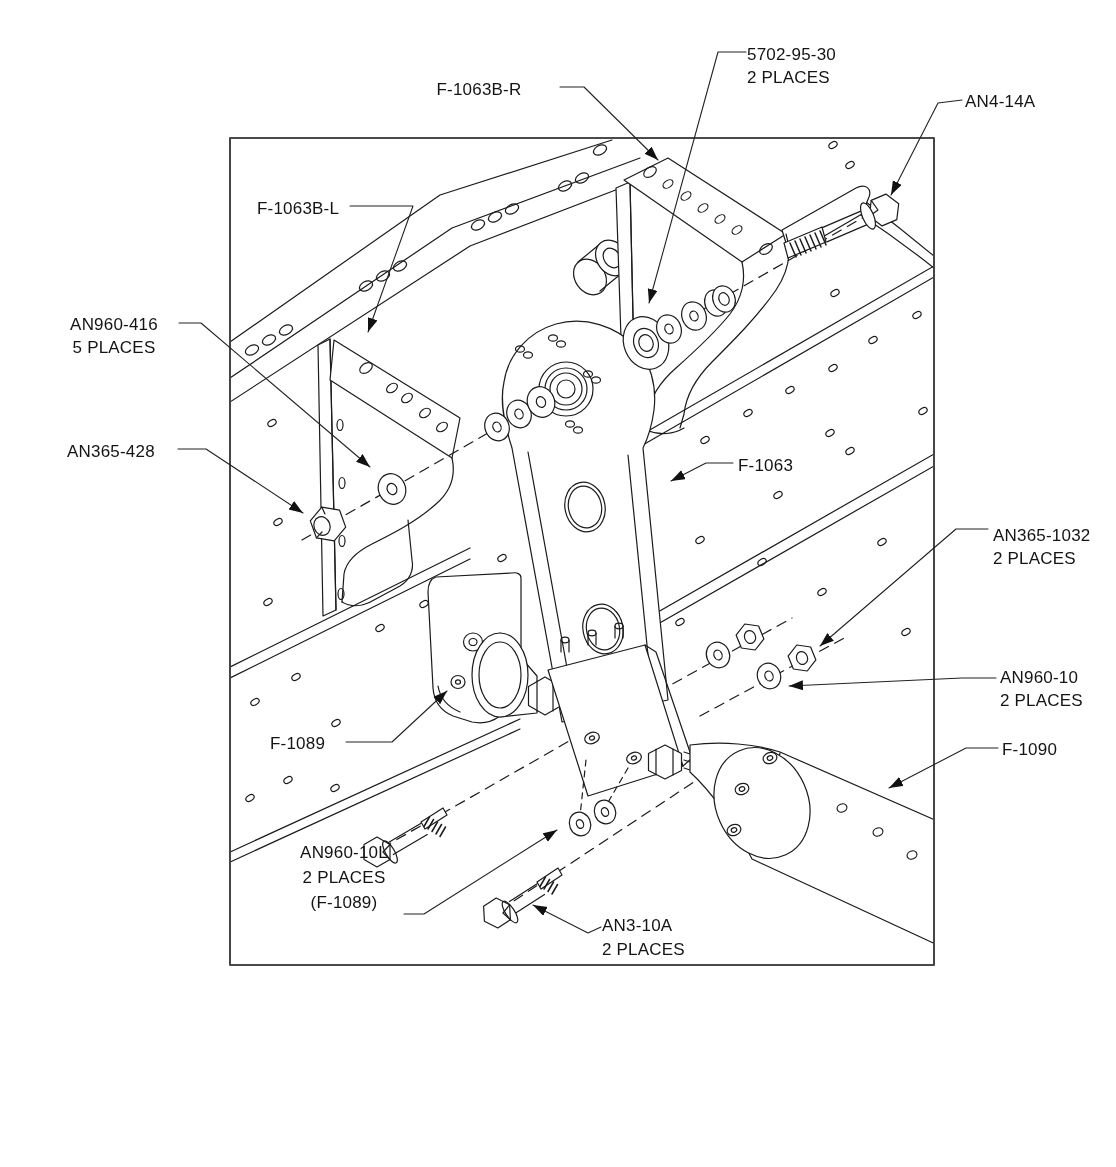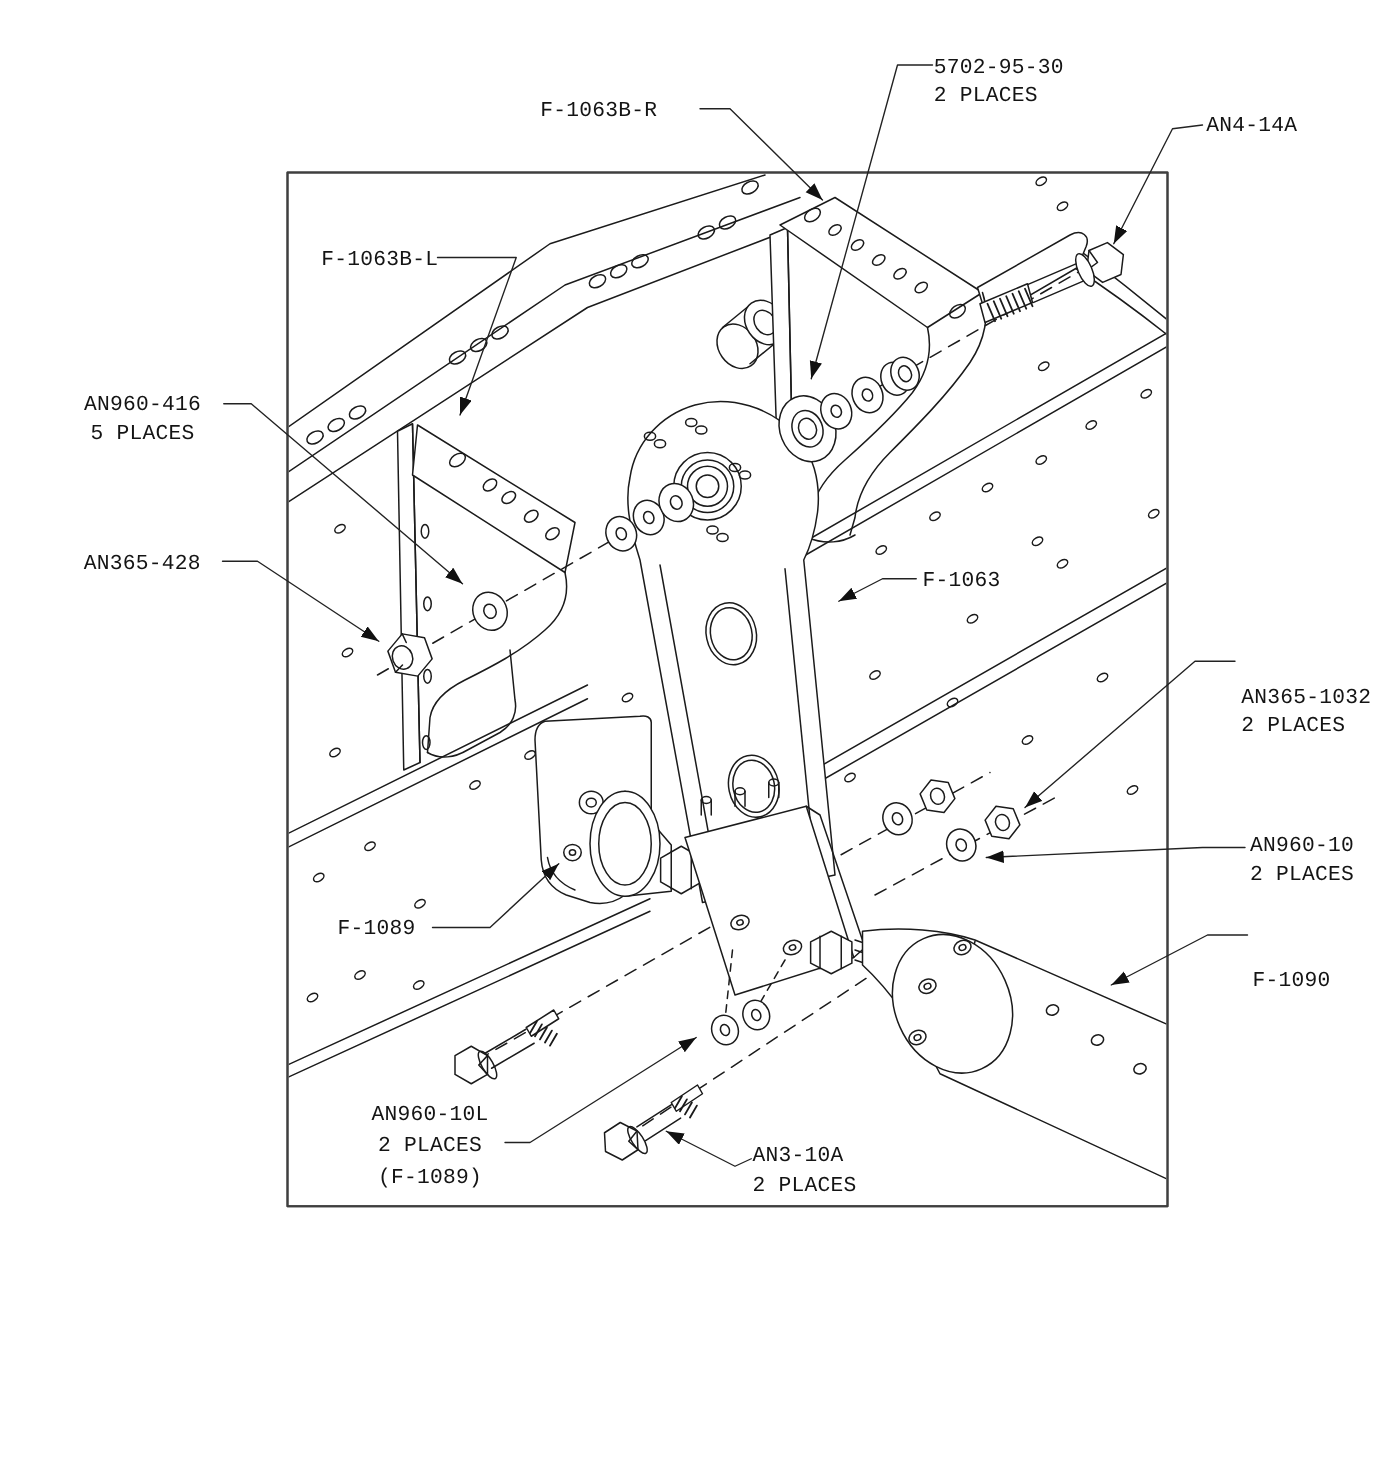--- a/index.html
+++ b/index.html
@@ -1,17 +1,17 @@
 <!DOCTYPE html>
 <html><head>
 <meta charset="utf-8">
 <style>
   html,body{margin:0;padding:0;background:#ffffff;}
   #page{position:relative;width:1116px;height:1167px;background:#ffffff;
-        font-family:Liberation Mono, monospace;overflow:hidden;}
+        font-family:Liberation Sans, sans-serif;overflow:hidden;}
   #drawing{position:absolute;left:0;top:0;}
   .callout{position:absolute;font-size:17px;line-height:23px;color:#141414;
            white-space:nowrap;letter-spacing:0.2px;}
   .callout.center{text-align:center;}
   .callout.right{text-align:center;}
   .caption{position:absolute;left:17px;top:1020px;width:900px;text-align:center;
            color:#111;font-size:19px;line-height:28px;}
   .caption .cap-line{transform:scaleX(.9);transform-origin:center;}
   .caption-title{font-weight:bold;}
   .caption-title span{display:inline-block;border-bottom:2px solid #111;padding-bottom:1px;}
@@ -388,39 +388,39 @@
 </div>
 
 <div class="callout" style="left:67px;top:440px">
   <div>AN365-428</div>
 </div>
 
 <div class="callout" style="left:738px;top:454px">
   <div>F-1063</div>
 </div>
 
-<div class="callout" style="left:993px;top:547px">
+<div class="callout" style="left:993px;top:524px">
   <div>AN365-1032</div>
   <div>2 PLACES</div>
 </div>
 
 <div class="callout" style="left:1000px;top:666px">
   <div>AN960-10</div>
   <div>2 PLACES</div>
 </div>
 
-<div class="callout" style="left:1002px;top:774px">
+<div class="callout" style="left:1002px;top:738px">
   <div>F-1090</div>
 </div>
 
 <div class="callout" style="left:270px;top:732px">
   <div>F-1089</div>
 </div>
 
-<div class="callout center" style="left:288px;top:880px;width:112px;line-height:25px">
+<div class="callout center" style="left:288px;top:840px;width:112px;line-height:25px">
   <div>AN960-10L</div>
   <div>2 PLACES</div>
   <div>(F-1089)</div>
 </div>
 
 <div class="callout" style="left:602px;top:914px;line-height:24px">
   <div>AN3-10A</div>
   <div>2 PLACES</div>
 </div>
 

